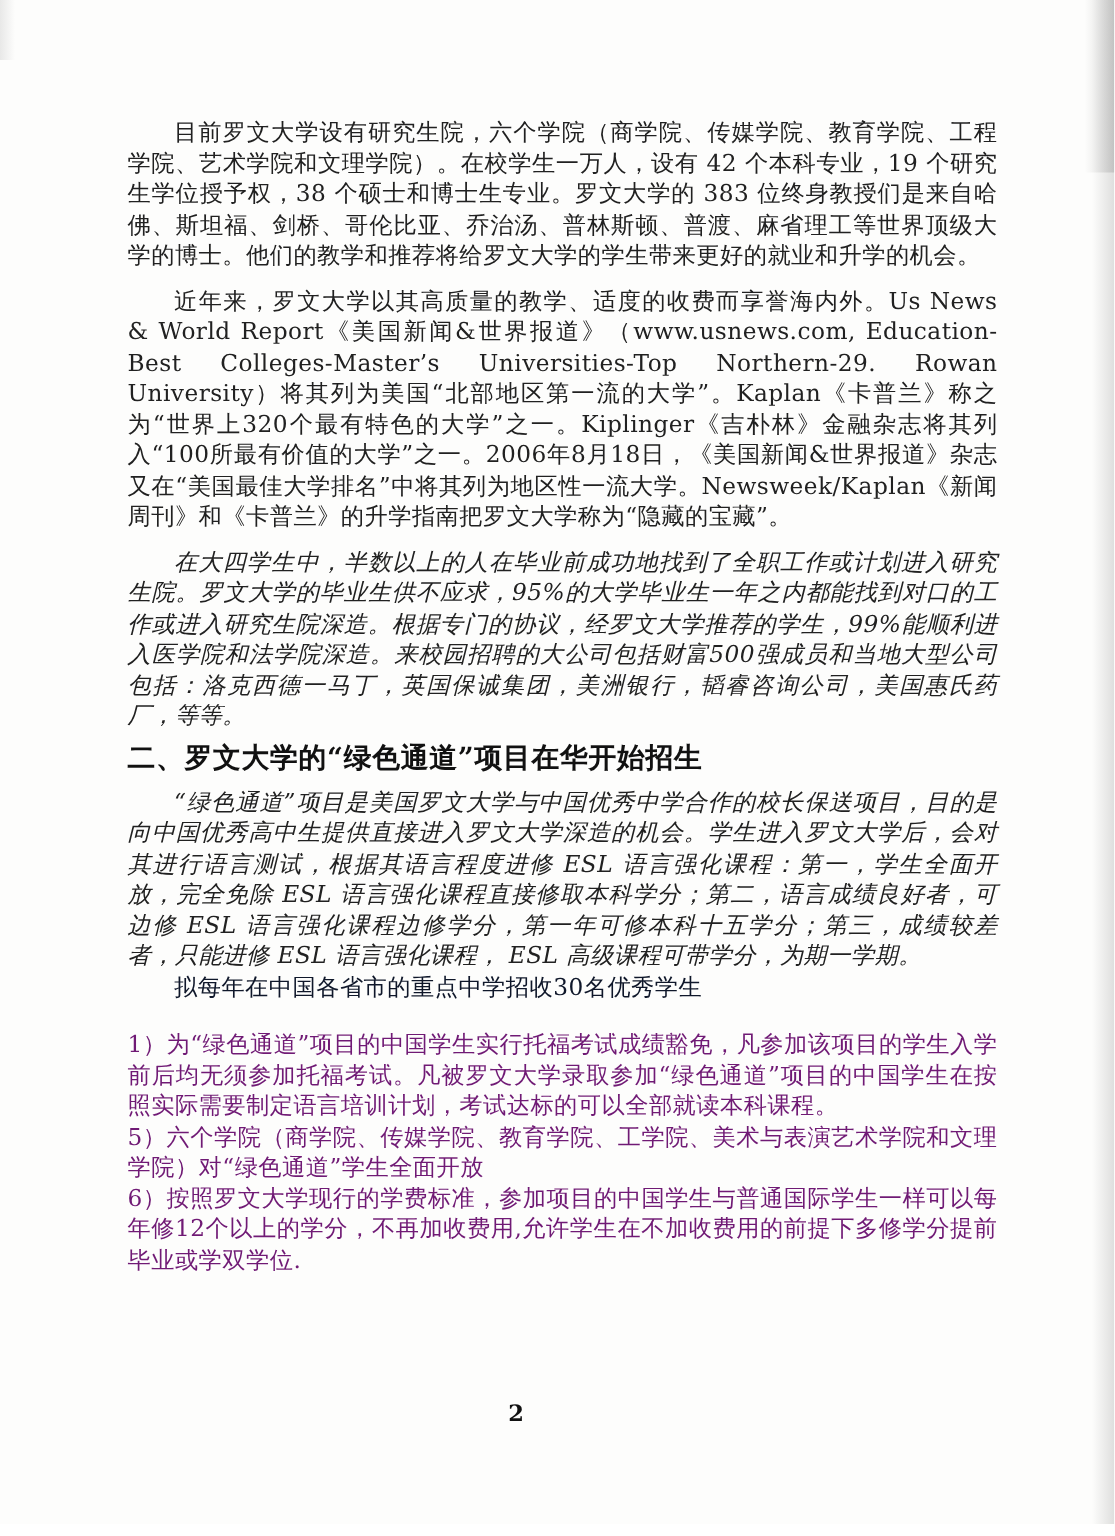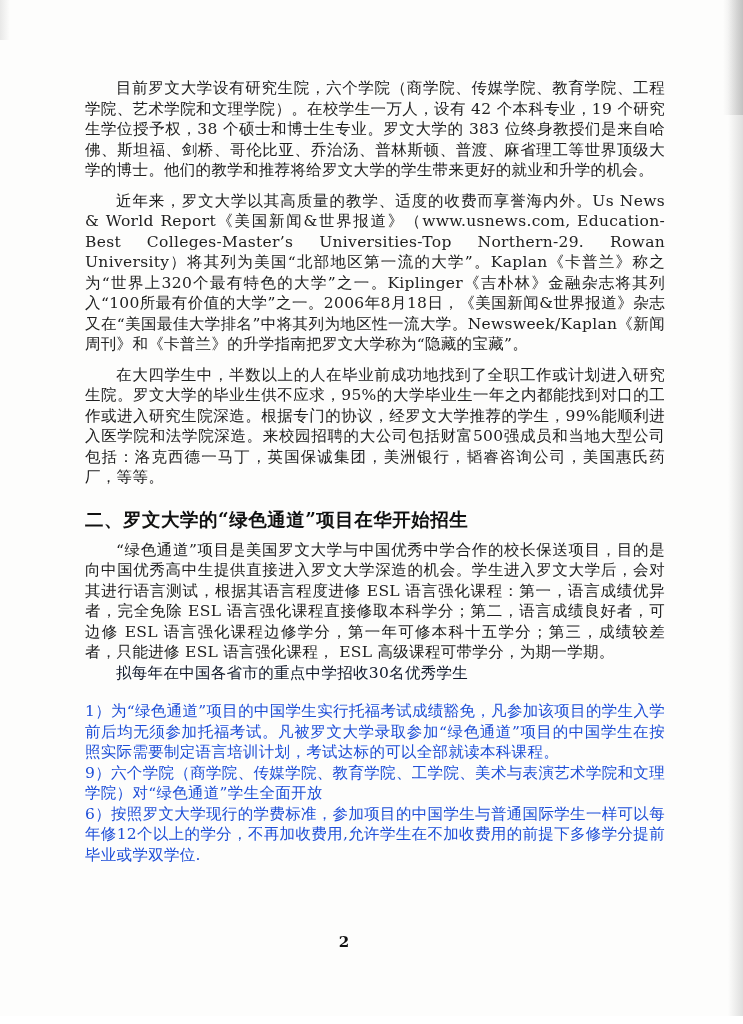--- a/index.html
+++ b/index.html
@@ -25,44 +25,44 @@
   }
   .para {
     font-size: 15.5px;
     line-height: 20.5px;
     text-align: justify;
     text-indent: 2em;
     letter-spacing: 0.3px;
     margin-bottom: 10px;
     color: #212121;
   }
-  .para.no-gap { margin-bottom: 0; }
+  .para.no-gap { margin-bottom: 0; font-style: italic; }
   .section-heading {
     font-size: 18.5px;
     font-weight: 700;
     letter-spacing: 0.5px;
     color: #111;
-    margin: 19px 0 8px 0;
+    margin: 4px 0 8px 0;
   }
   .recruit-line {
     font-size: 15.5px;
     line-height: 20.5px;
     text-indent: 2em;
     letter-spacing: 0.3px;
     color: #0f172a;
     margin-bottom: 0;
   }
   .numbered-list { margin-top: 18px; }
   .list-item {
     font-size: 15.5px;
     line-height: 20.5px;
     text-align: justify;
     text-indent: 0;
     letter-spacing: 0.3px;
-    color: #1d4ed8;
+    color: #701a75;
     margin: 0;
   }
   .page-number {
     position: absolute;
     top: 933px;
     left: 300px;
     width: 88px;
     text-align: center;
     font-size: 15px;
     font-weight: 700;
@@ -100,27 +100,27 @@
 
     <p class="para">目前罗文大学设有研究生院，六个学院（商学院、传媒学院、教育学院、工程学院、艺术学院和文理学院）。在校学生一万人，设有 42 个本科专业，19 个研究生学位授予权，38 个硕士和博士生专业。罗文大学的 383 位终身教授们是来自哈佛、斯坦福、剑桥、哥伦比亚、乔治汤、普林斯顿、普渡、麻省理工等世界顶级大学的博士。他们的教学和推荐将给罗文大学的学生带来更好的就业和升学的机会。</p>
 
     <p class="para">近年来，罗文大学以其高质量的教学、适度的收费而享誉海内外。Us News &amp; World Report《美国新闻&amp;世界报道》（www.usnews.com, Education-Best Colleges-Master’s Universities-Top Northern-29. Rowan University）将其列为美国“北部地区第一流的大学”。Kaplan《卡普兰》称之为“世界上320个最有特色的大学”之一。Kiplinger《吉朴林》金融杂志将其列入“100所最有价值的大学”之一。2006年8月18日，《美国新闻&amp;世界报道》杂志又在“美国最佳大学排名”中将其列为地区性一流大学。Newsweek/Kaplan《新闻周刊》和《卡普兰》的升学指南把罗文大学称为“隐藏的宝藏”。</p>
 
 
     <p class="para no-gap">在大四学生中，半数以上的人在毕业前成功地找到了全职工作或计划进入研究生院。罗文大学的毕业生供不应求，95%的大学毕业生一年之内都能找到对口的工作或进入研究生院深造。根据专门的协议，经罗文大学推荐的学生，99%能顺利进入医学院和法学院深造。来校园招聘的大公司包括财富500强成员和当地大型公司包括：洛克西德一马丁，英国保诚集团，美洲银行，韬睿咨询公司，美国惠氏药厂，等等。</p>
 
     <h2 class="section-heading">二、罗文大学的“绿色通道”项目在华开始招生</h2>
 
-    <p class="para no-gap">“绿色通道”项目是美国罗文大学与中国优秀中学合作的校长保送项目，目的是向中国优秀高中生提供直接进入罗文大学深造的机会。学生进入罗文大学后，会对其进行语言测试，根据其语言程度进修 ESL 语言强化课程：第一，语言成绩优异者，完全免除 ESL 语言强化课程直接修取本科学分；第二，语言成绩良好者，可边修 ESL 语言强化课程边修学分，第一年可修本科十五学分；第三，成绩较差者，只能进修 ESL 语言强化课程， ESL 高级课程可带学分，为期一学期。</p>
+    <p class="para no-gap">“绿色通道”项目是美国罗文大学与中国优秀中学合作的校长保送项目，目的是向中国优秀高中生提供直接进入罗文大学深造的机会。学生进入罗文大学后，会对其进行语言测试，根据其语言程度进修 ESL 语言强化课程：第一，学生全面开放，完全免除 ESL 语言强化课程直接修取本科学分；第二，语言成绩良好者，可边修 ESL 语言强化课程边修学分，第一年可修本科十五学分；第三，成绩较差者，只能进修 ESL 语言强化课程， ESL 高级课程可带学分，为期一学期。</p>
 
     <p class="recruit-line">拟每年在中国各省市的重点中学招收30名优秀学生</p>
 
     <div class="numbered-list">
       <p class="list-item">1）为“绿色通道”项目的中国学生实行托福考试成绩豁免，凡参加该项目的学生入学前后均无须参加托福考试。凡被罗文大学录取参加“绿色通道”项目的中国学生在按照实际需要制定语言培训计划，考试达标的可以全部就读本科课程。</p>
-      <p class="list-item">9）六个学院（商学院、传媒学院、教育学院、工学院、美术与表演艺术学院和文理学院）对“绿色通道”学生全面开放</p>
+      <p class="list-item">5）六个学院（商学院、传媒学院、教育学院、工学院、美术与表演艺术学院和文理学院）对“绿色通道”学生全面开放</p>
       <p class="list-item">6）按照罗文大学现行的学费标准，参加项目的中国学生与普通国际学生一样可以每年修12个以上的学分，不再加收费用,允许学生在不加收费用的前提下多修学分提前毕业或学双学位.</p>
     </div>
 
   </div>
 
   <div class="page-number">2</div>
 
   <div class="scan-edge-right"></div>
   <div class="scan-corner-top-right"></div>
   <div class="scan-smudge-top-left"></div>

